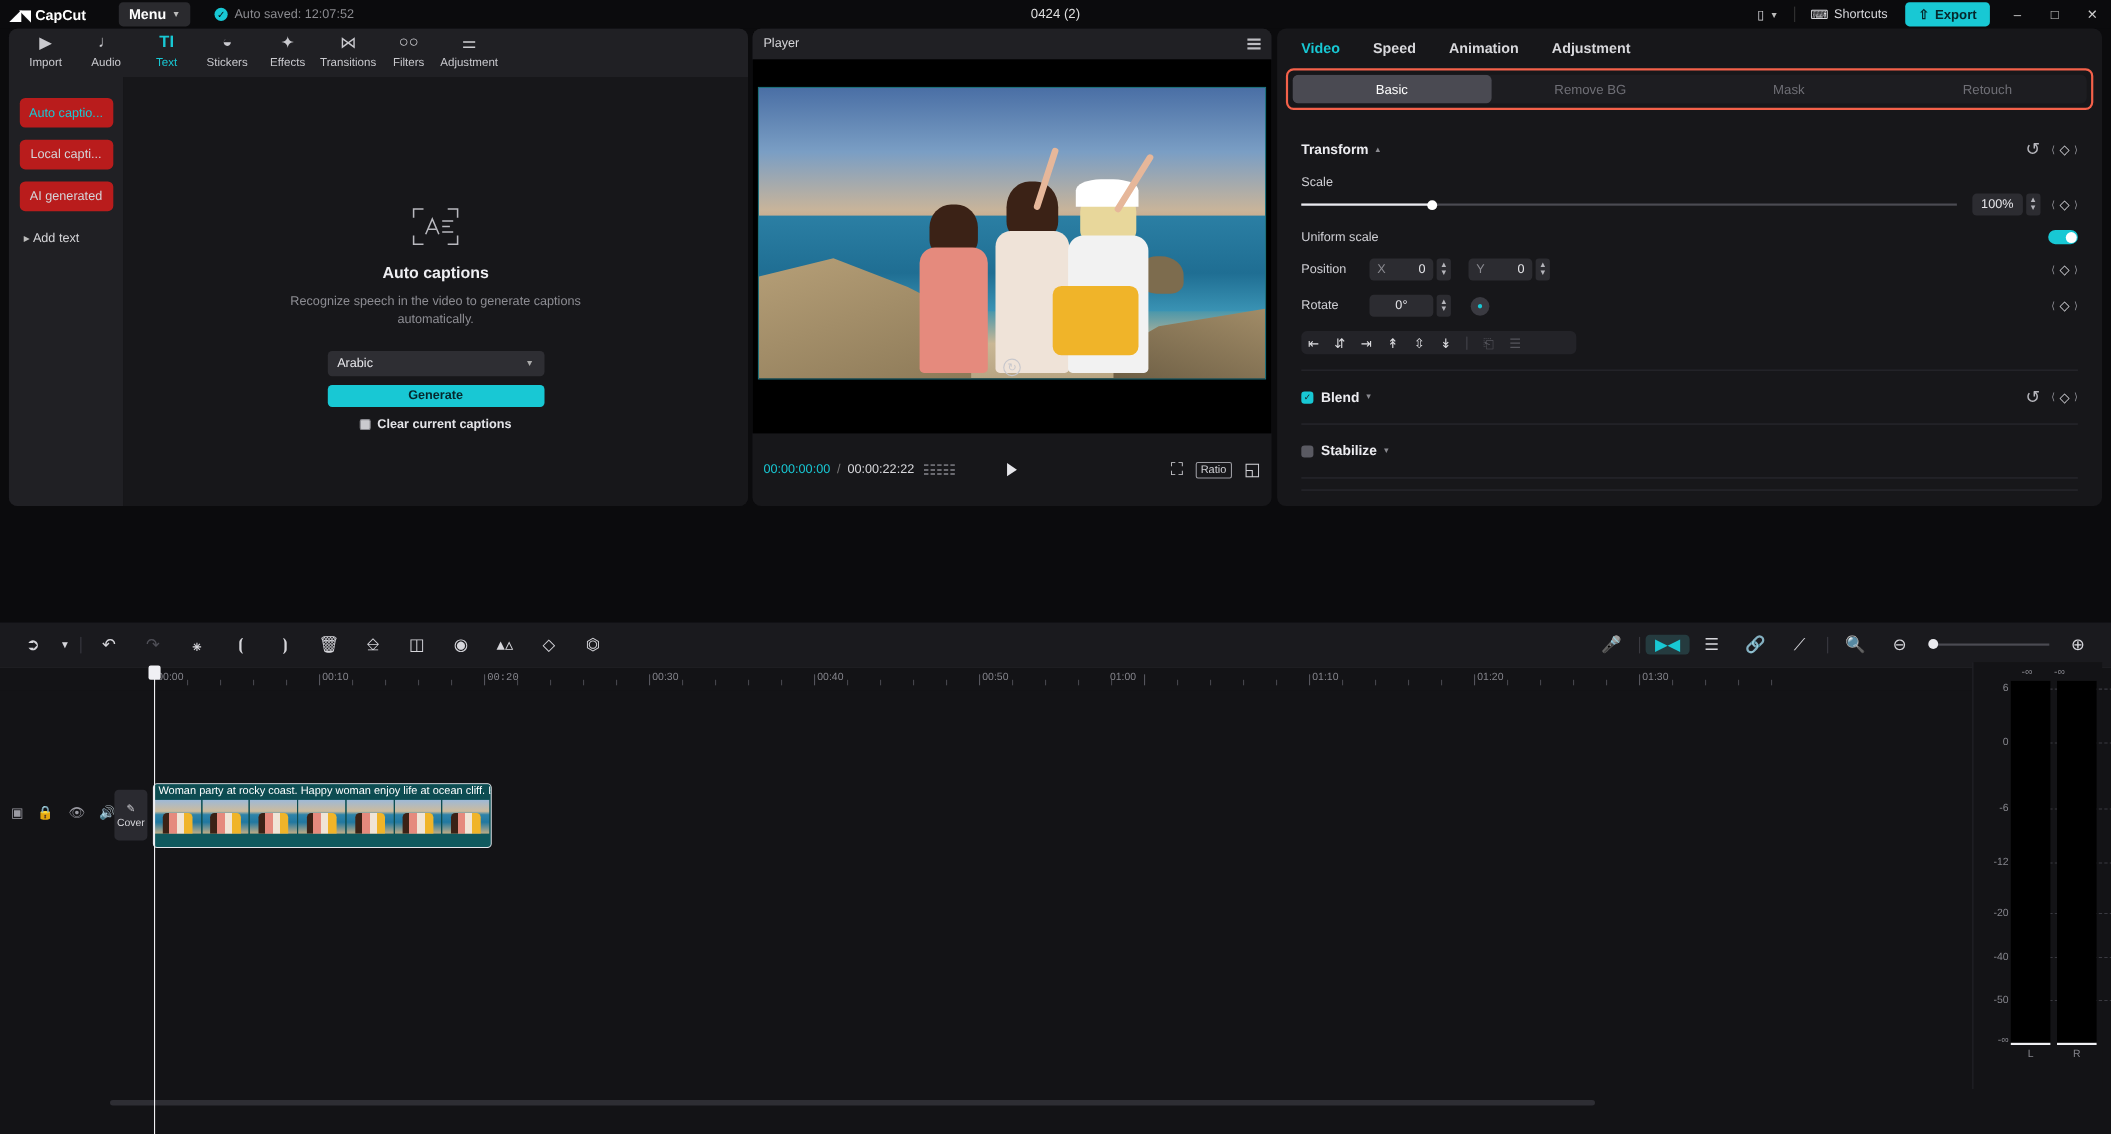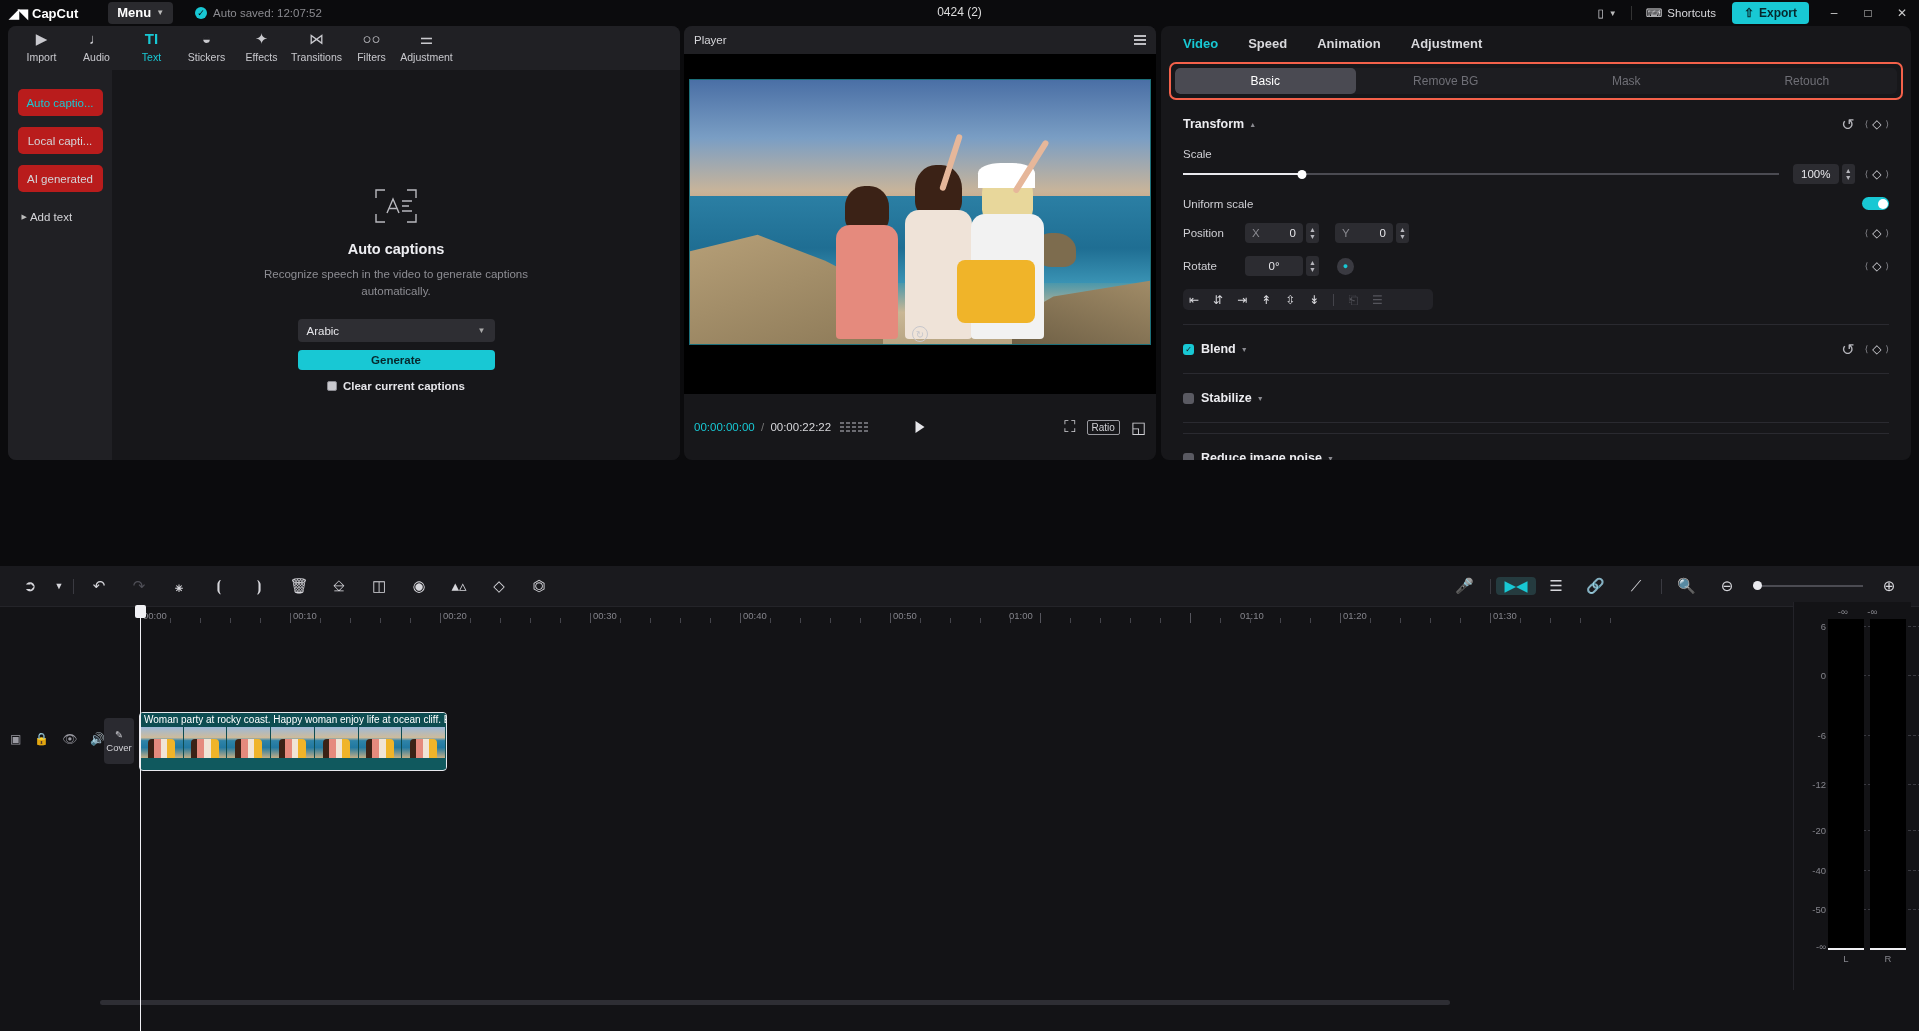--- a/index.html
+++ b/index.html
@@ -219,21 +219,21 @@
   .subtabs {
     display: flex; background: #1d1d21; border-radius: 5px; overflow: hidden; height: 26px;
   }
   .subtab {
     flex: 1; display: flex; align-items: center; justify-content: center;
     font-size: 12px; color: #6f6f76;
   }
   .subtab.active { background: #4a4a52; color: #fff; border-radius: 5px; }
   .prop-body { padding: 14px 22px 0 22px; }
   .sec-head {
-    display: flex; align-items: center; height: 20px; margin-bottom: 14px;
+    display: flex; align-items: center; height: 20px; margin-bottom: 14px; margin-top: 12px;
   }
   .sec-title { font-size: 12.5px; font-weight: bold; color: #ececf0; }
   .sec-caret { margin-left: 5px; font-size: 7px; color: #8a8a90; }
   .sec-tools { margin-left: auto; display: flex; align-items: center; gap: 10px; color: #b6b6bc; }
   .kf { display: flex; align-items: center; gap: 4px; color: #8e8e95; font-size: 9px; }
   .kf .dia { color: #d5d5da; font-size: 12px; }
   .row { display: flex; align-items: center; margin-bottom: 13px; }
   .row-label { font-size: 11.5px; color: #cfcfd4; width: 62px; }
   .slider-wrap { position: relative; flex: 1; height: 14px; display: flex; align-items: center; }
   .track { position: absolute; left: 0; right: 0; height: 2px; background: #4b4b52; }
@@ -741,21 +741,21 @@
         <span class="tick" style="left:200px;"></span>
         <span class="tick" style="left:230px;"></span>
         <span class="tick" style="left:260px;"></span>
       <span class="tick major" style="left:290px;"></span>
         <span class="tick-label" style="left:293px;">00:10</span>
       <span class="tick" style="left:320px;"></span>
         <span class="tick" style="left:350px;"></span>
         <span class="tick" style="left:380px;"></span>
         <span class="tick" style="left:410px;"></span>
       <span class="tick major" style="left:440px;"></span>
-        <span class="tick-label" style="left:443px;">00:20</span>
+        <span class="tick-label" style="left:443px;font-family:Liberation Mono, monospace;">00:20</span>
       <span class="tick" style="left:470px;"></span>
         <span class="tick" style="left:500px;"></span>
         <span class="tick" style="left:530px;"></span>
         <span class="tick" style="left:560px;"></span>
       <span class="tick major" style="left:590px;"></span>
         <span class="tick-label" style="left:593px;">00:30</span>
       <span class="tick" style="left:620px;"></span>
         <span class="tick" style="left:650px;"></span>
         <span class="tick" style="left:680px;"></span>
         <span class="tick" style="left:710px;"></span>
@@ -771,21 +771,21 @@
         <span class="tick" style="left:950px;"></span>
         <span class="tick" style="left:980px;"></span>
         <span class="tick" style="left:1010px;"></span>
       <span class="tick major" style="left:1040px;"></span>
         <span class="tick-label" style="left:1009px;">01:00</span>
       <span class="tick" style="left:1070px;"></span>
         <span class="tick" style="left:1100px;"></span>
         <span class="tick" style="left:1130px;"></span>
         <span class="tick" style="left:1160px;"></span>
       <span class="tick major" style="left:1190px;"></span>
-        <span class="tick-label" style="left:1240px;">01:10</span>
+        <span class="tick-label" style="left:1193px;">01:10</span>
       <span class="tick" style="left:1220px;"></span>
         <span class="tick" style="left:1250px;"></span>
         <span class="tick" style="left:1280px;"></span>
         <span class="tick" style="left:1310px;"></span>
       <span class="tick major" style="left:1340px;"></span>
         <span class="tick-label" style="left:1343px;">01:20</span>
       <span class="tick" style="left:1370px;"></span>
         <span class="tick" style="left:1400px;"></span>
         <span class="tick" style="left:1430px;"></span>
         <span class="tick" style="left:1460px;"></span>

